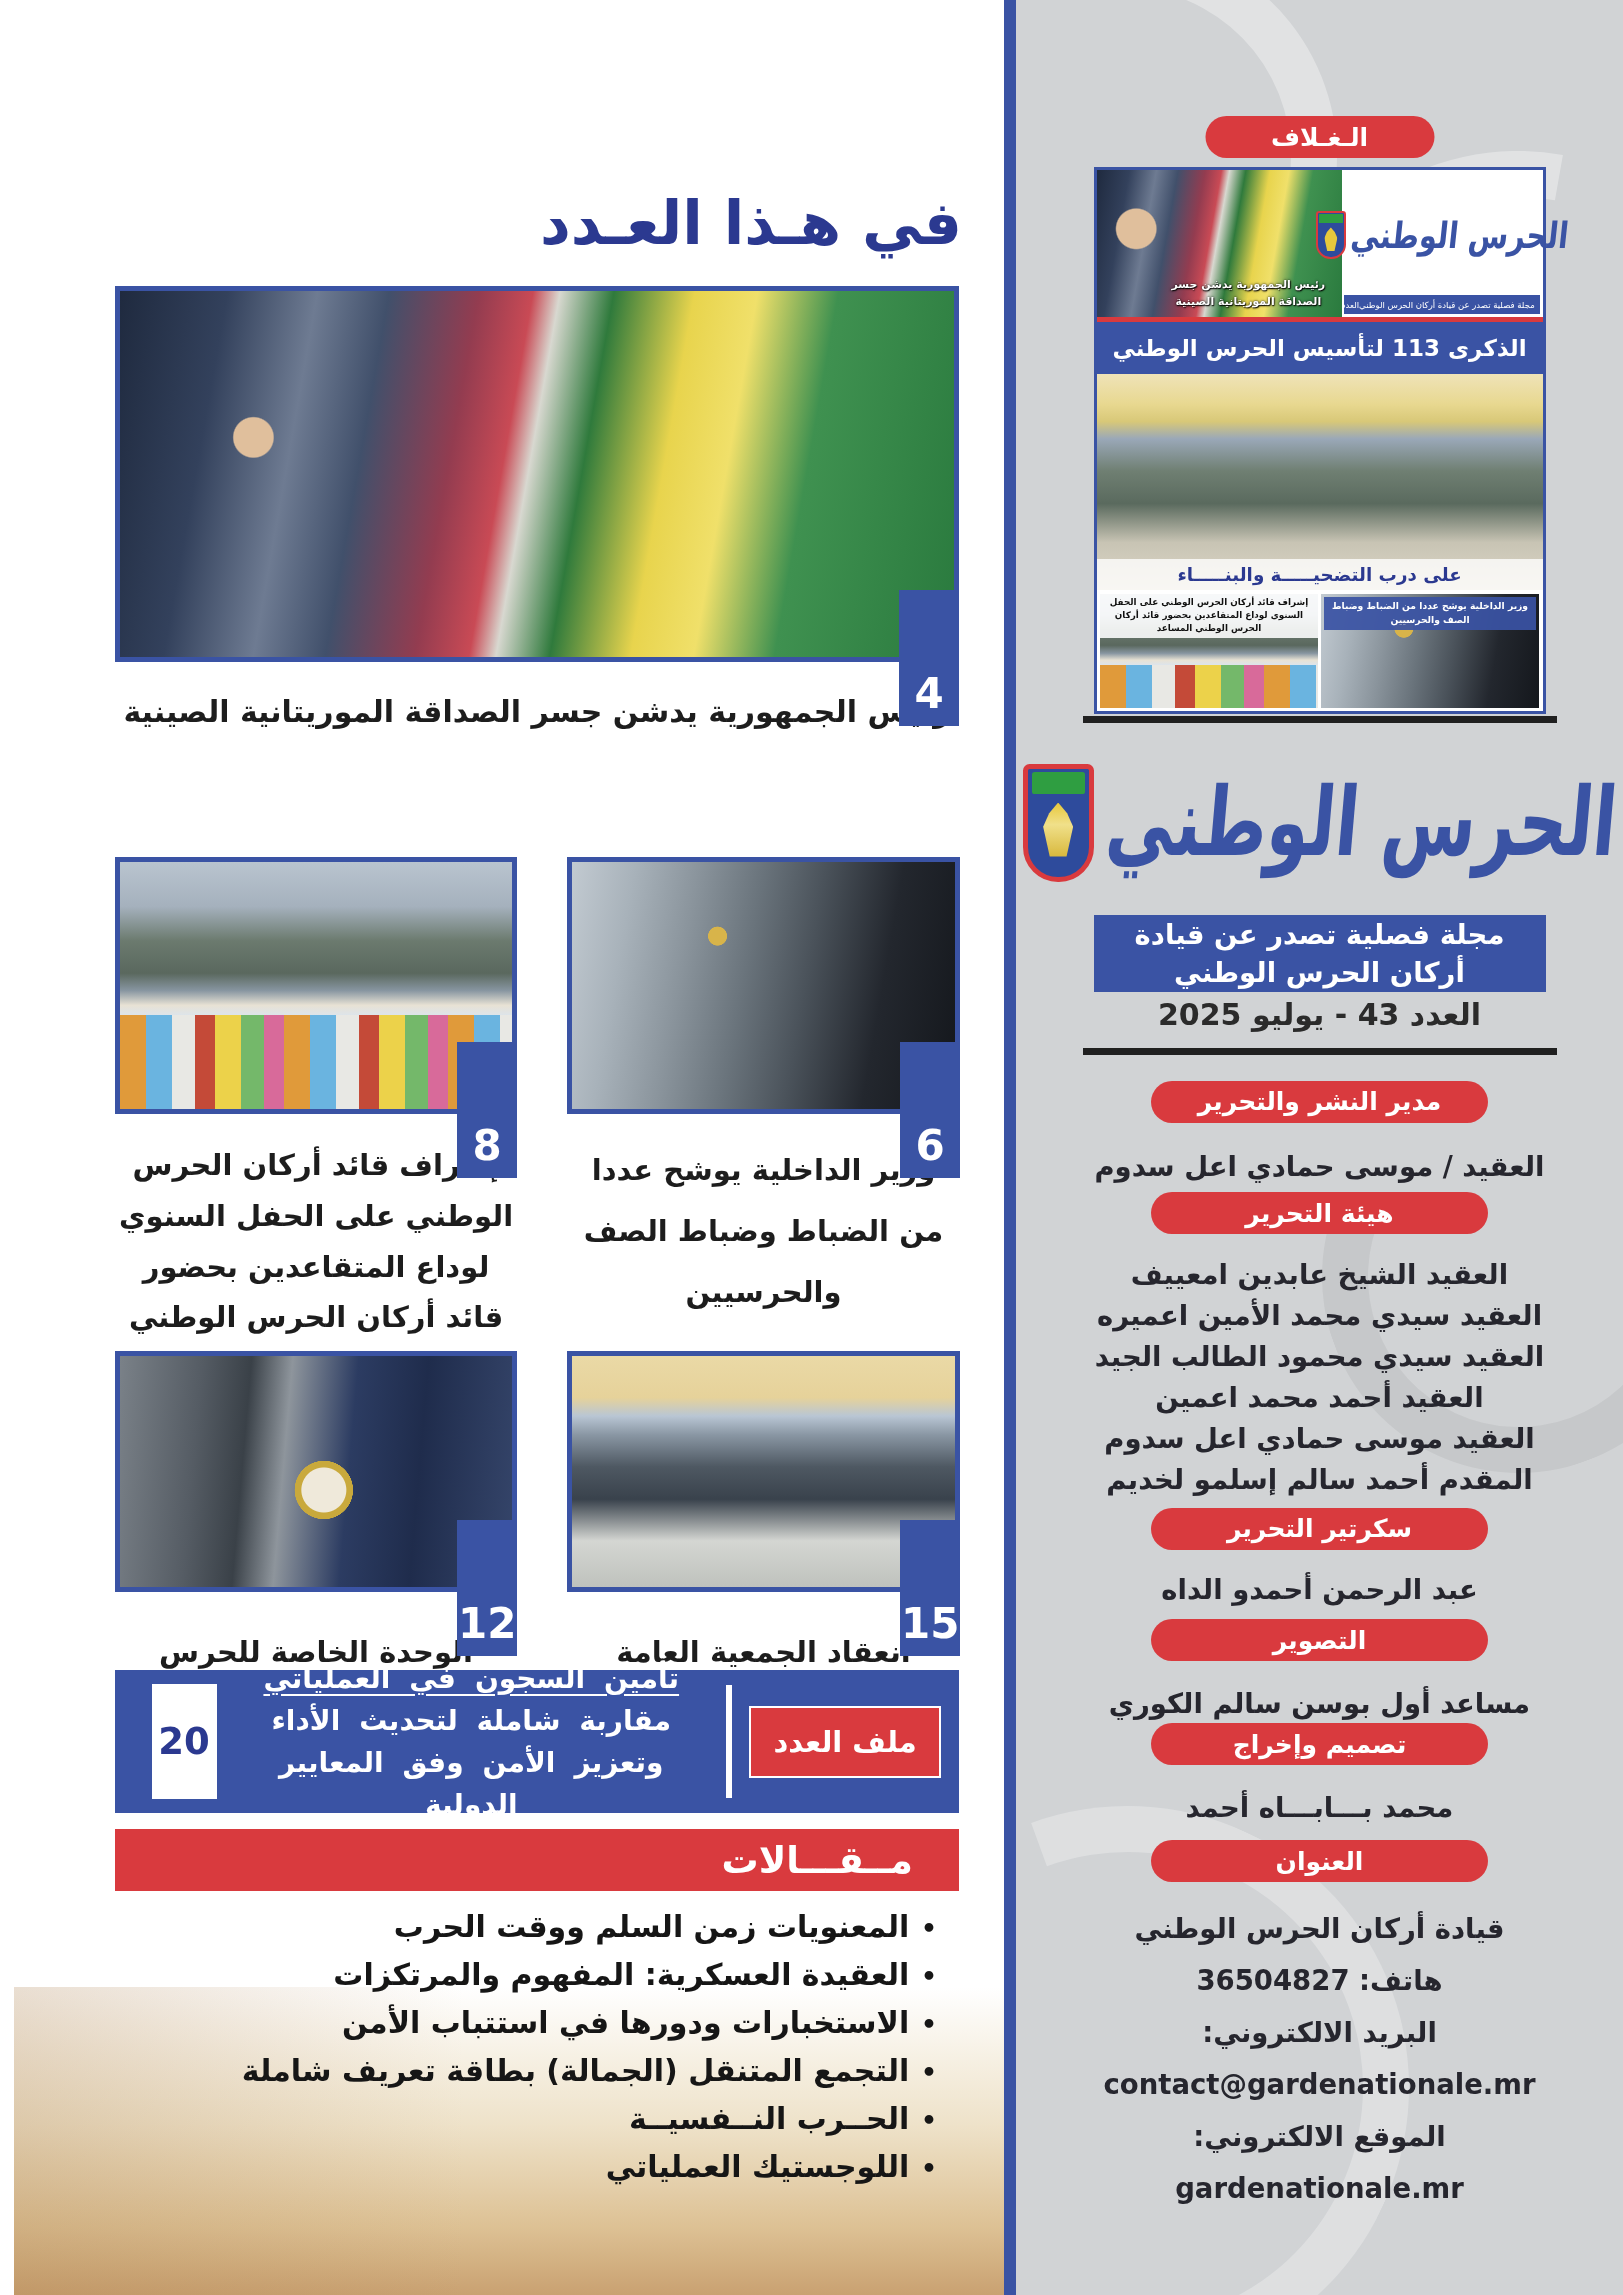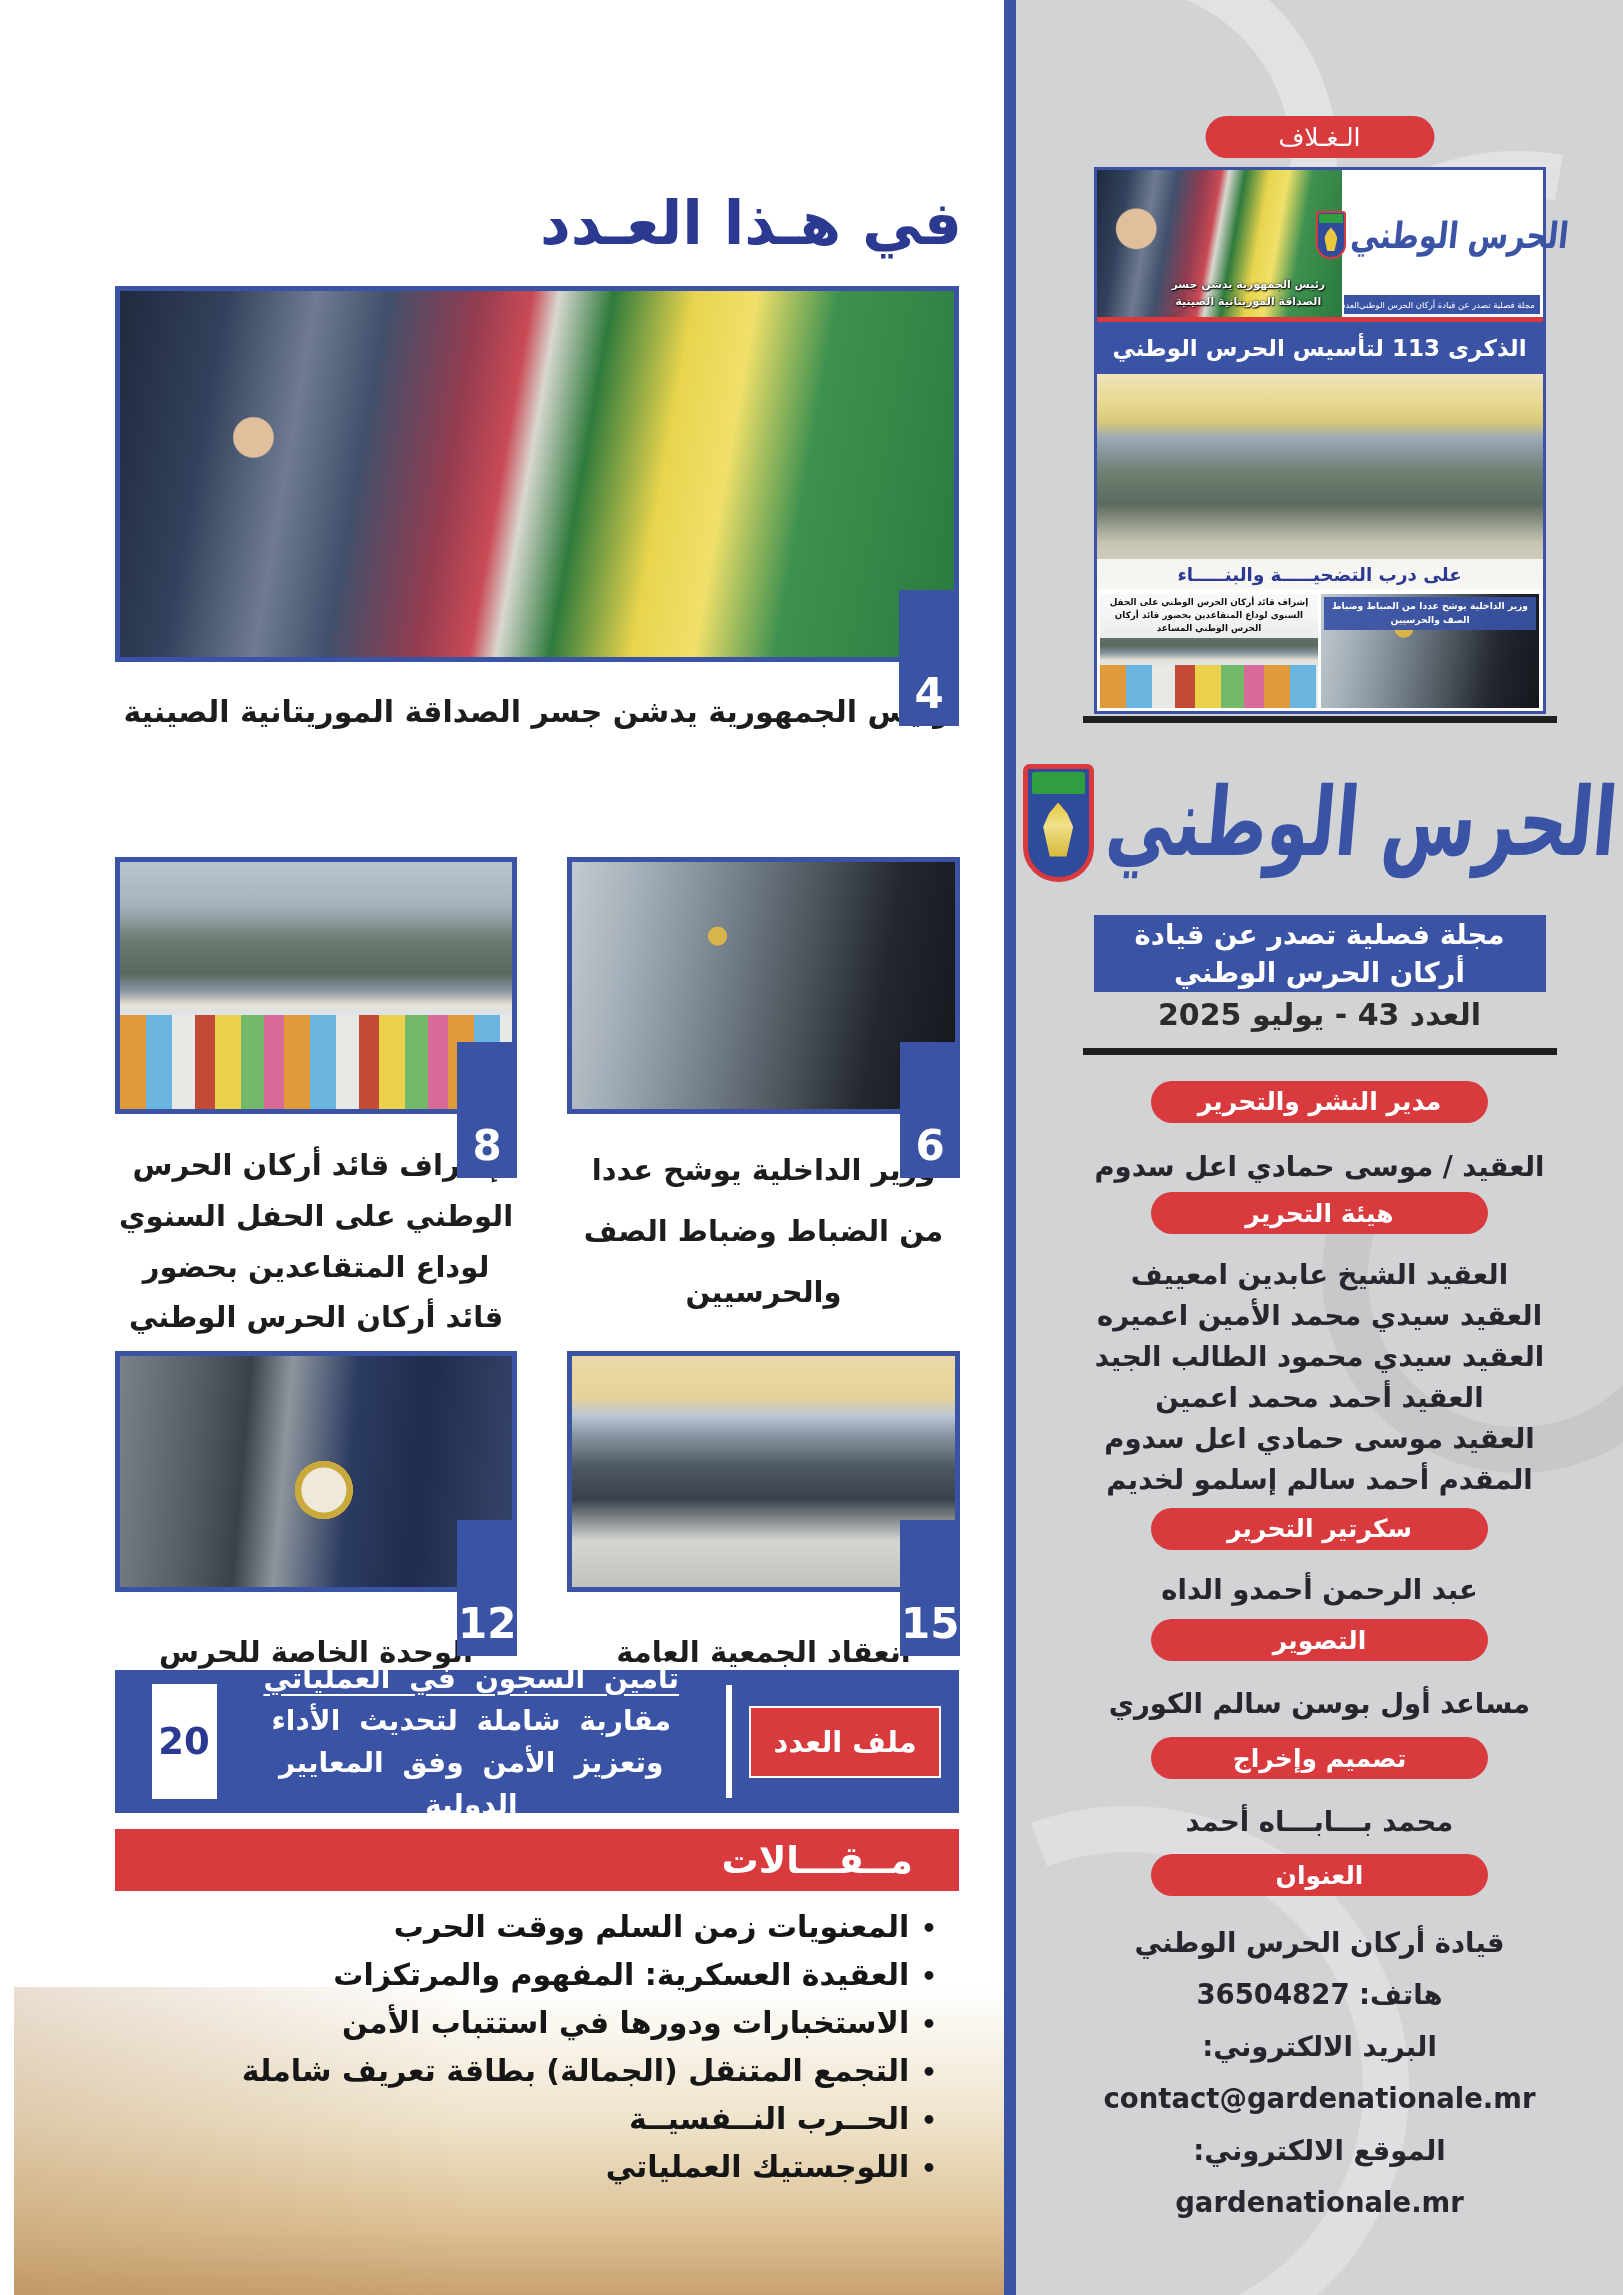--- a/index.html
+++ b/index.html
@@ -69,21 +69,21 @@
   #divider{position:absolute;left:1004px;top:0;width:11.8px;height:2295px;background:#3a53a4;}
   #sidebar{position:absolute;left:1016px;top:0;width:607px;height:2295px;background:#d1d3d5;overflow:hidden;}
   .sw{position:absolute;border-radius:50%;border:46px solid rgba(255,255,255,0.35);
       border-left-color:transparent;border-bottom-color:transparent;}
   #sw1{width:340px;height:340px;left:-111px;top:-59px;transform:rotate(40deg);}
   #sw2{width:419px;height:419px;right:-151px;top:151px;transform:rotate(-125deg);}
   #sw3{width:471px;height:471px;left:-170px;top:1806px;transform:rotate(25deg);border-color:rgba(255,255,255,0.28);border-left-color:transparent;border-bottom-color:transparent;}
   #sw4{width:301px;height:301px;right:-92px;top:1080px;transform:rotate(160deg);border-color:rgba(0,0,0,0.05);border-left-color:transparent;border-bottom-color:transparent;}
 
   #cover-pill{position:absolute;left:50%;transform:translateX(-50%);top:116px;width:229px;height:42px;background:#d93a3e;
-      border-radius:22px;color:#fff;font-size:25px;font-weight:normal;display:flex;align-items:center;justify-content:center;}
+      border-radius:22px;color:#fff;font-size:25px;font-weight:bold;display:flex;align-items:center;justify-content:center;}
 
   #cover{position:absolute;left:50%;transform:translateX(-50%);top:167px;width:452px;height:547px;background:#fff;
          border:3.9px solid #3a53a4;box-sizing:border-box;z-index:2;}
   .cv-top{height:147px;display:flex;direction:ltr;}
   .cv-photo{width:55%;height:100%;position:relative;}
   .cv-cap{position:absolute;bottom:6.5px;right:5.2px;width:72%;color:#fff;font-size:11px;font-weight:bold;text-align:center;
           line-height:1.55;text-shadow:0 0 2.6px #000,0.7px 0.7px 1.3px #000;direction:rtl;}
   .cv-logo{width:45%;position:relative;display:flex;flex-direction:column;align-items:center;justify-content:center;background:#fff;}
   .cv-logo-row{display:flex;align-items:center;gap:5.2px;margin-bottom:17px;}
   .cv-masthead{font-size:29px;font-weight:bold;color:#3a53a4;transform:skewX(-6deg) scaleY(1.25);white-space:nowrap;}
@@ -127,21 +127,21 @@
 
   #credits{position:absolute;left:0;right:0;top:1073px;}
   .pill{width:337px;height:42px;margin:0 auto;background:#d93a3e;border-radius:22px;color:#fff;font-size:25px;
         font-weight:bold;display:flex;align-items:center;justify-content:center;}
   .cr-names{text-align:center;font-weight:bold;color:#26262e;font-size:27.5px;}
   .cr-names div{line-height:1.2;}
   #p1{margin-top:7.9px;} #n1{margin-top:27.5px;}
   #p2{margin-top:9px;} #names2{margin-top:19.6px;} #names2 div{line-height:41px;}
   #p3{margin-top:7.9px;} #n3{margin-top:23.6px;}
   #p4{margin-top:13px;} #n4{margin-top:26px;}
-  #p5{margin-top:17px;} #n5{margin-top:26px;}
+  #p5{margin-top:3px;} #n5{margin-top:26px;}
   #p6{margin-top:15.7px;} #addr{margin-top:19.6px;} #addr div{line-height:52px;}
 </style>
 </head>
 <body>
 
 <div class="page">
 
   <div class="main-col">
     <div class="bottom-grad"></div>
 

